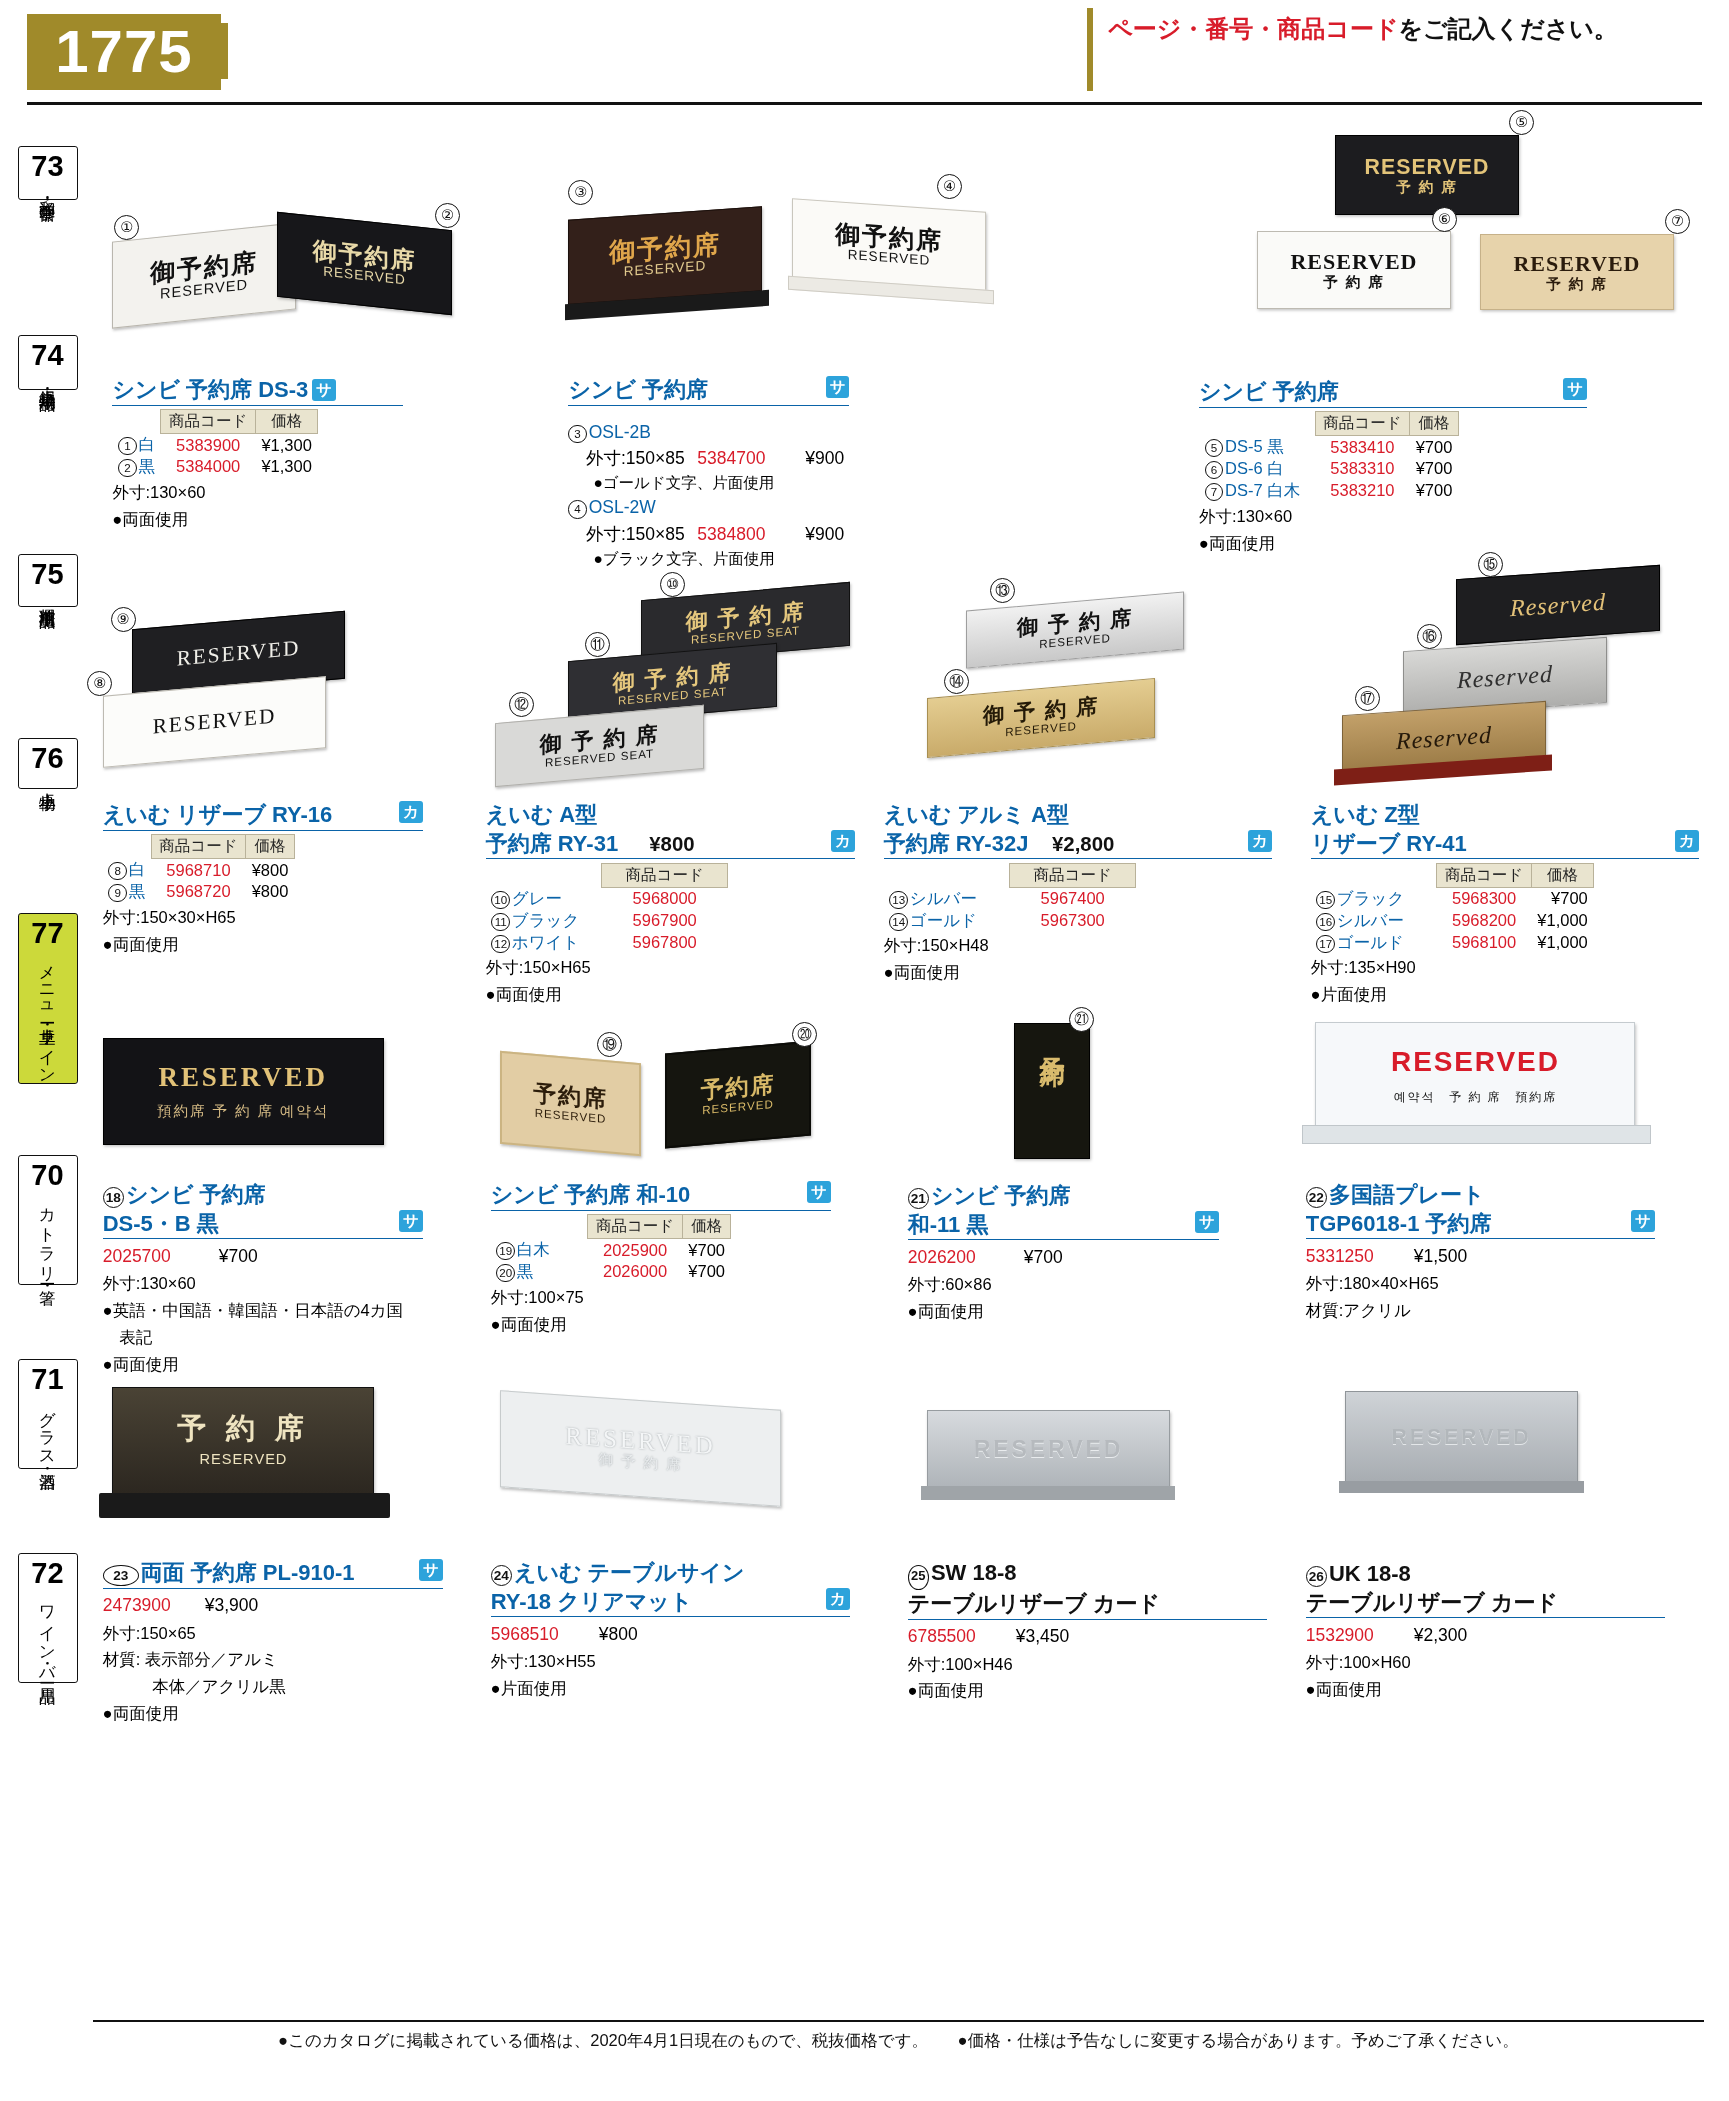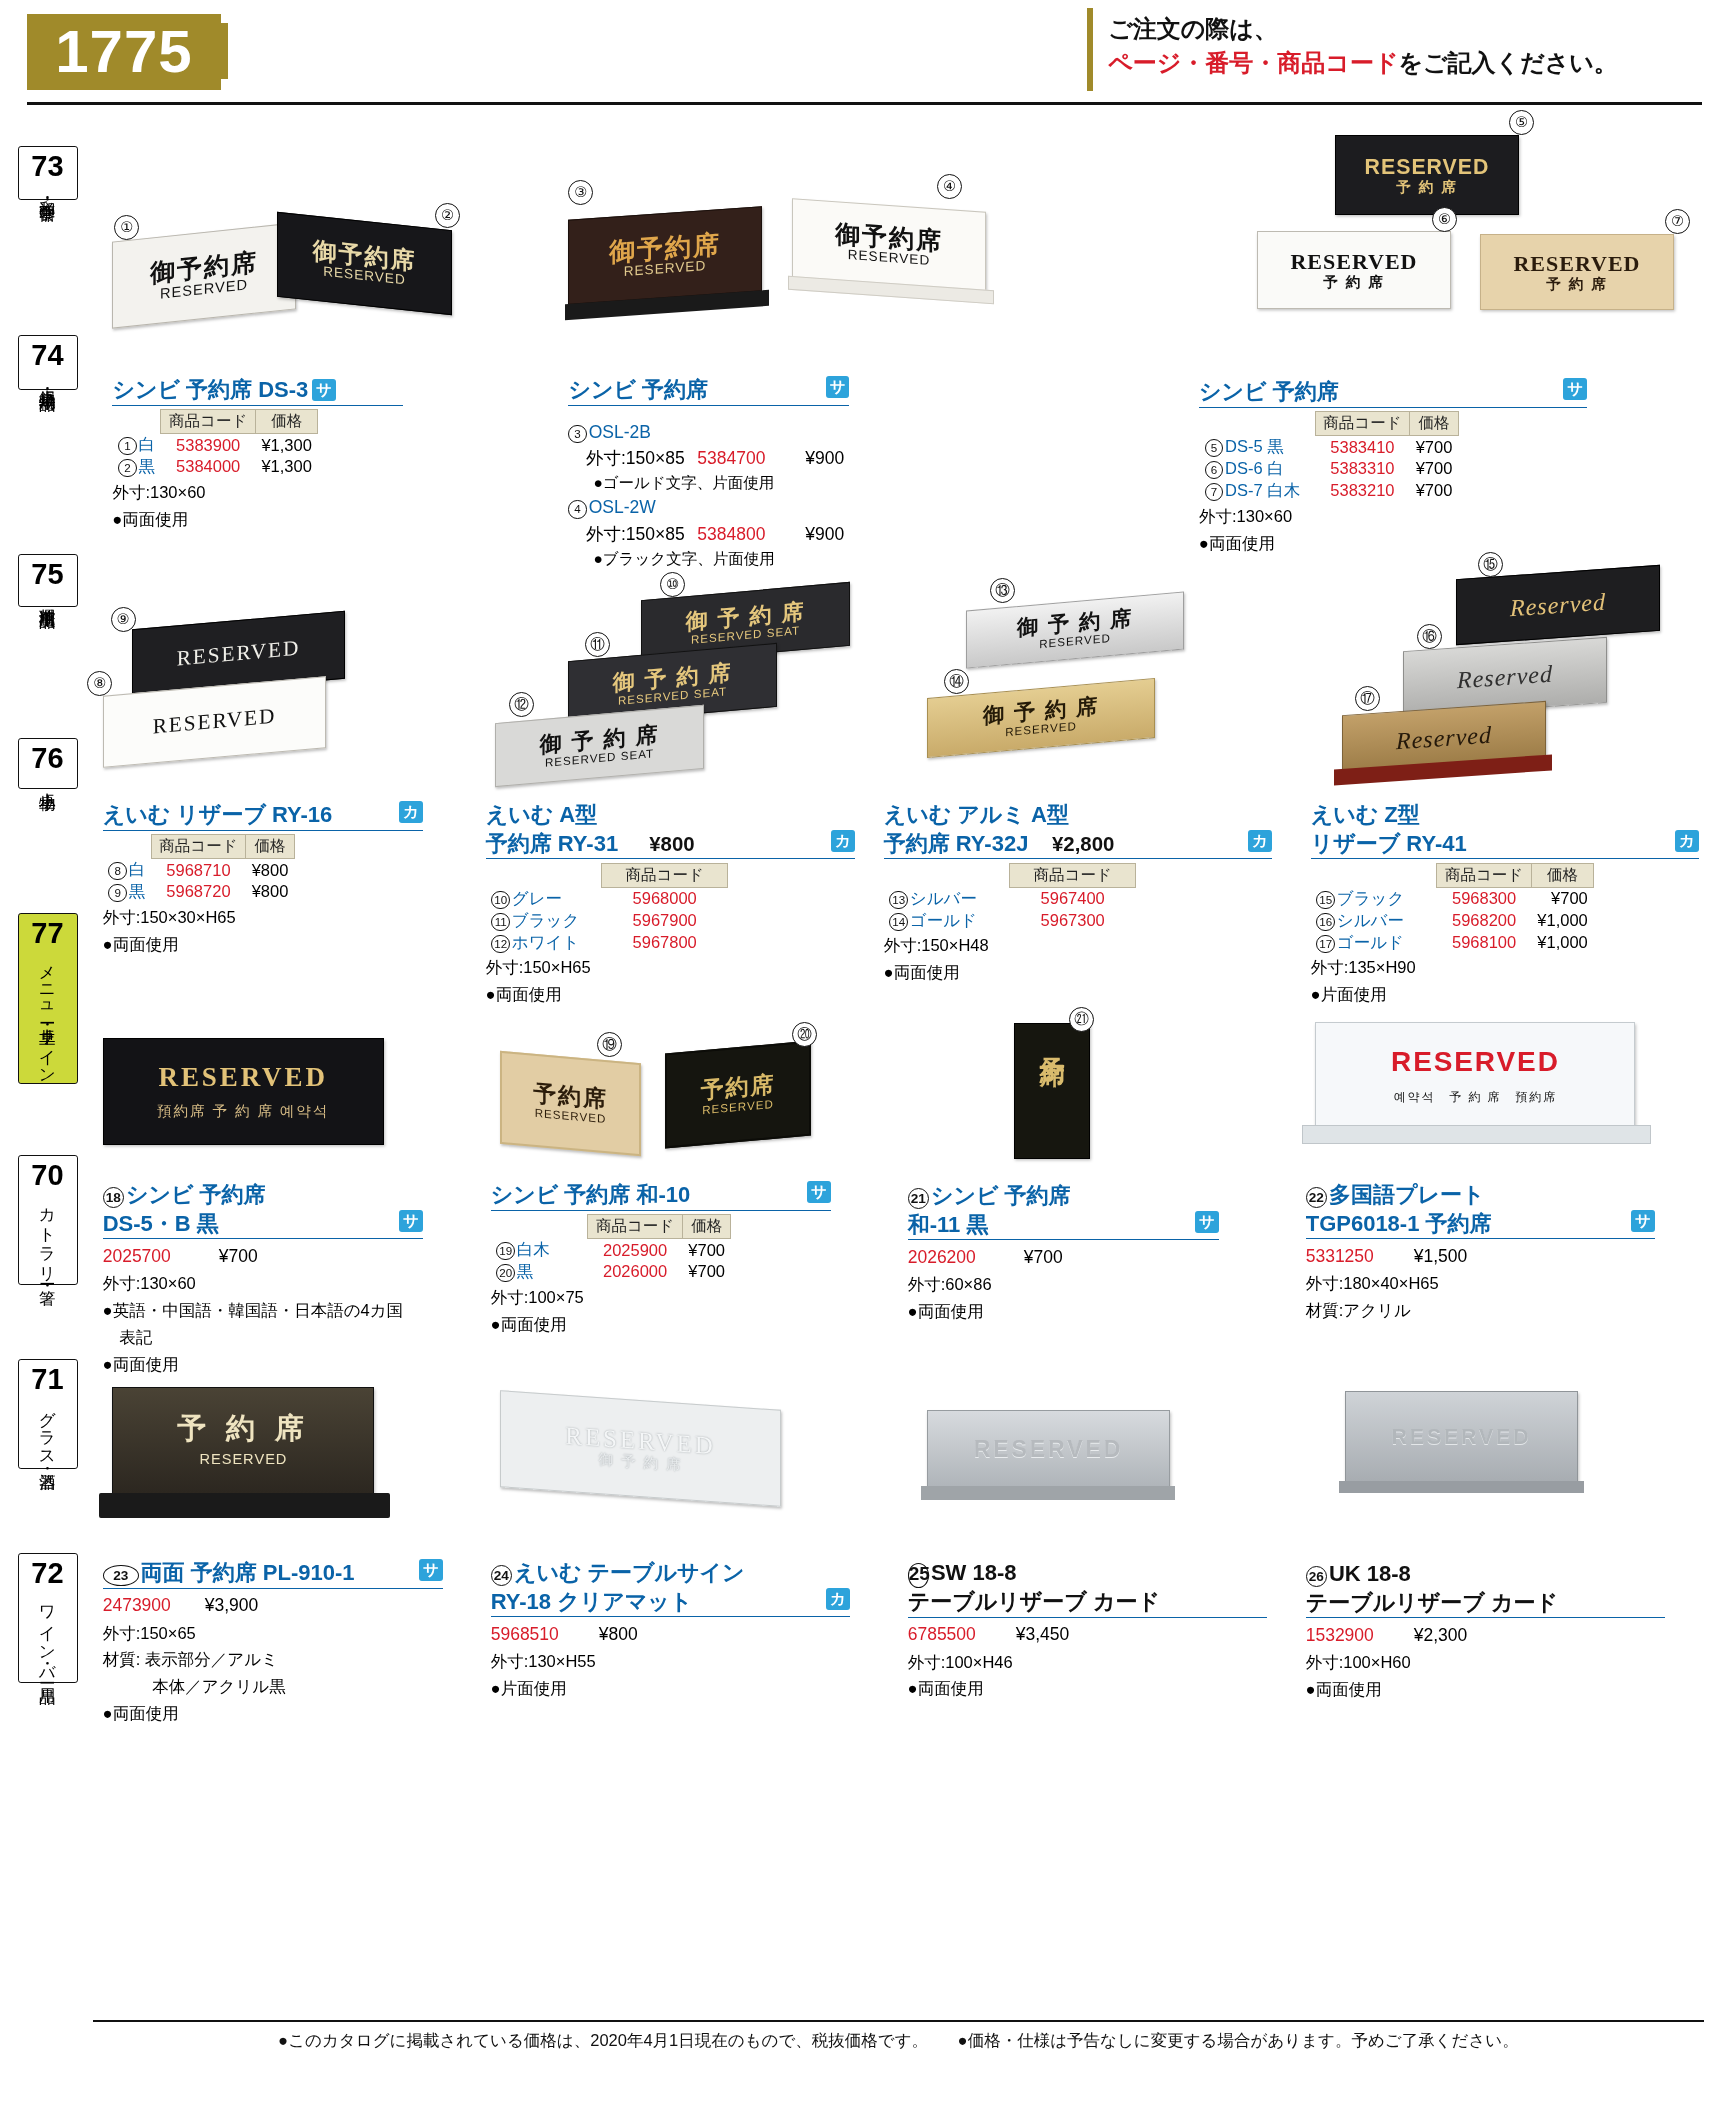--- a/index.html
+++ b/index.html
@@ -113,21 +113,20 @@
 </style>
 </head>
 <body>
 
 <div id="header">
   <div id="page-num-box">1775</div>
   <div id="title-bar">
     <div class="rule"></div>
   </div>
   <div id="order-note">
-    <div>ご注文の際は、</div>
     <div>
       <span class="red">ページ・番号・商品コード</span><span>をご記入ください。</span>
     </div>
   </div>
   <div id="hdr-line"></div>
 </div>
 
 <div id="side-tabs">
   <div class="tab" style="top:0px;">
     <div class="inner">
@@ -668,21 +667,21 @@
 
   <div class="cell" style="left:805px; top:1261px; width:388px; height:349px;">
     <div class="photo" style="left:0;top:0;width:378px;height:175px;">
       <div class="sign" style="left:29px;top:33px;width:243px;height:80px;background:linear-gradient(#d7dade,#aeb3b8);border:1px solid #979ca0;">
         <div class="en" style="font-size:23px;font-weight:bold;color:#b6babe;letter-spacing:2.9px;text-shadow:0 1px 0 #e9ecee;">RESERVED</div>
       </div>
       <div style="position:absolute;left:23px;top:109px;width:254px;height:13.6px;background:#9fa4a8;"></div>
     </div>
     <div style="position:absolute;left:9.7px;top:182px;width:378px;">
       <div class="cap-title">
-        <span class="circ" style="width:21.3px;height:25px;line-height:19.4px;font-size:19px;">25</span><span class="blk">SW 18-8</span>
+        <span class="circ" style="width:21.3px;height:25px;line-height:19.4px;font-size:13px;">25</span><span class="blk">SW 18-8</span>
       </div>
       <div class="cap-title under" style="width:359px;">
         <span class="blk">テーブルリザーブ カード</span>
       </div>
       <div class="plain-line" style="margin-top:3.9px;">
         <span class="code-red">6785500</span>
         <span style="margin-left:35px;">¥3,450</span>
       </div>
       <div class="spec">外寸:100×H46</div>
       <div class="spec">●両面使用</div>

